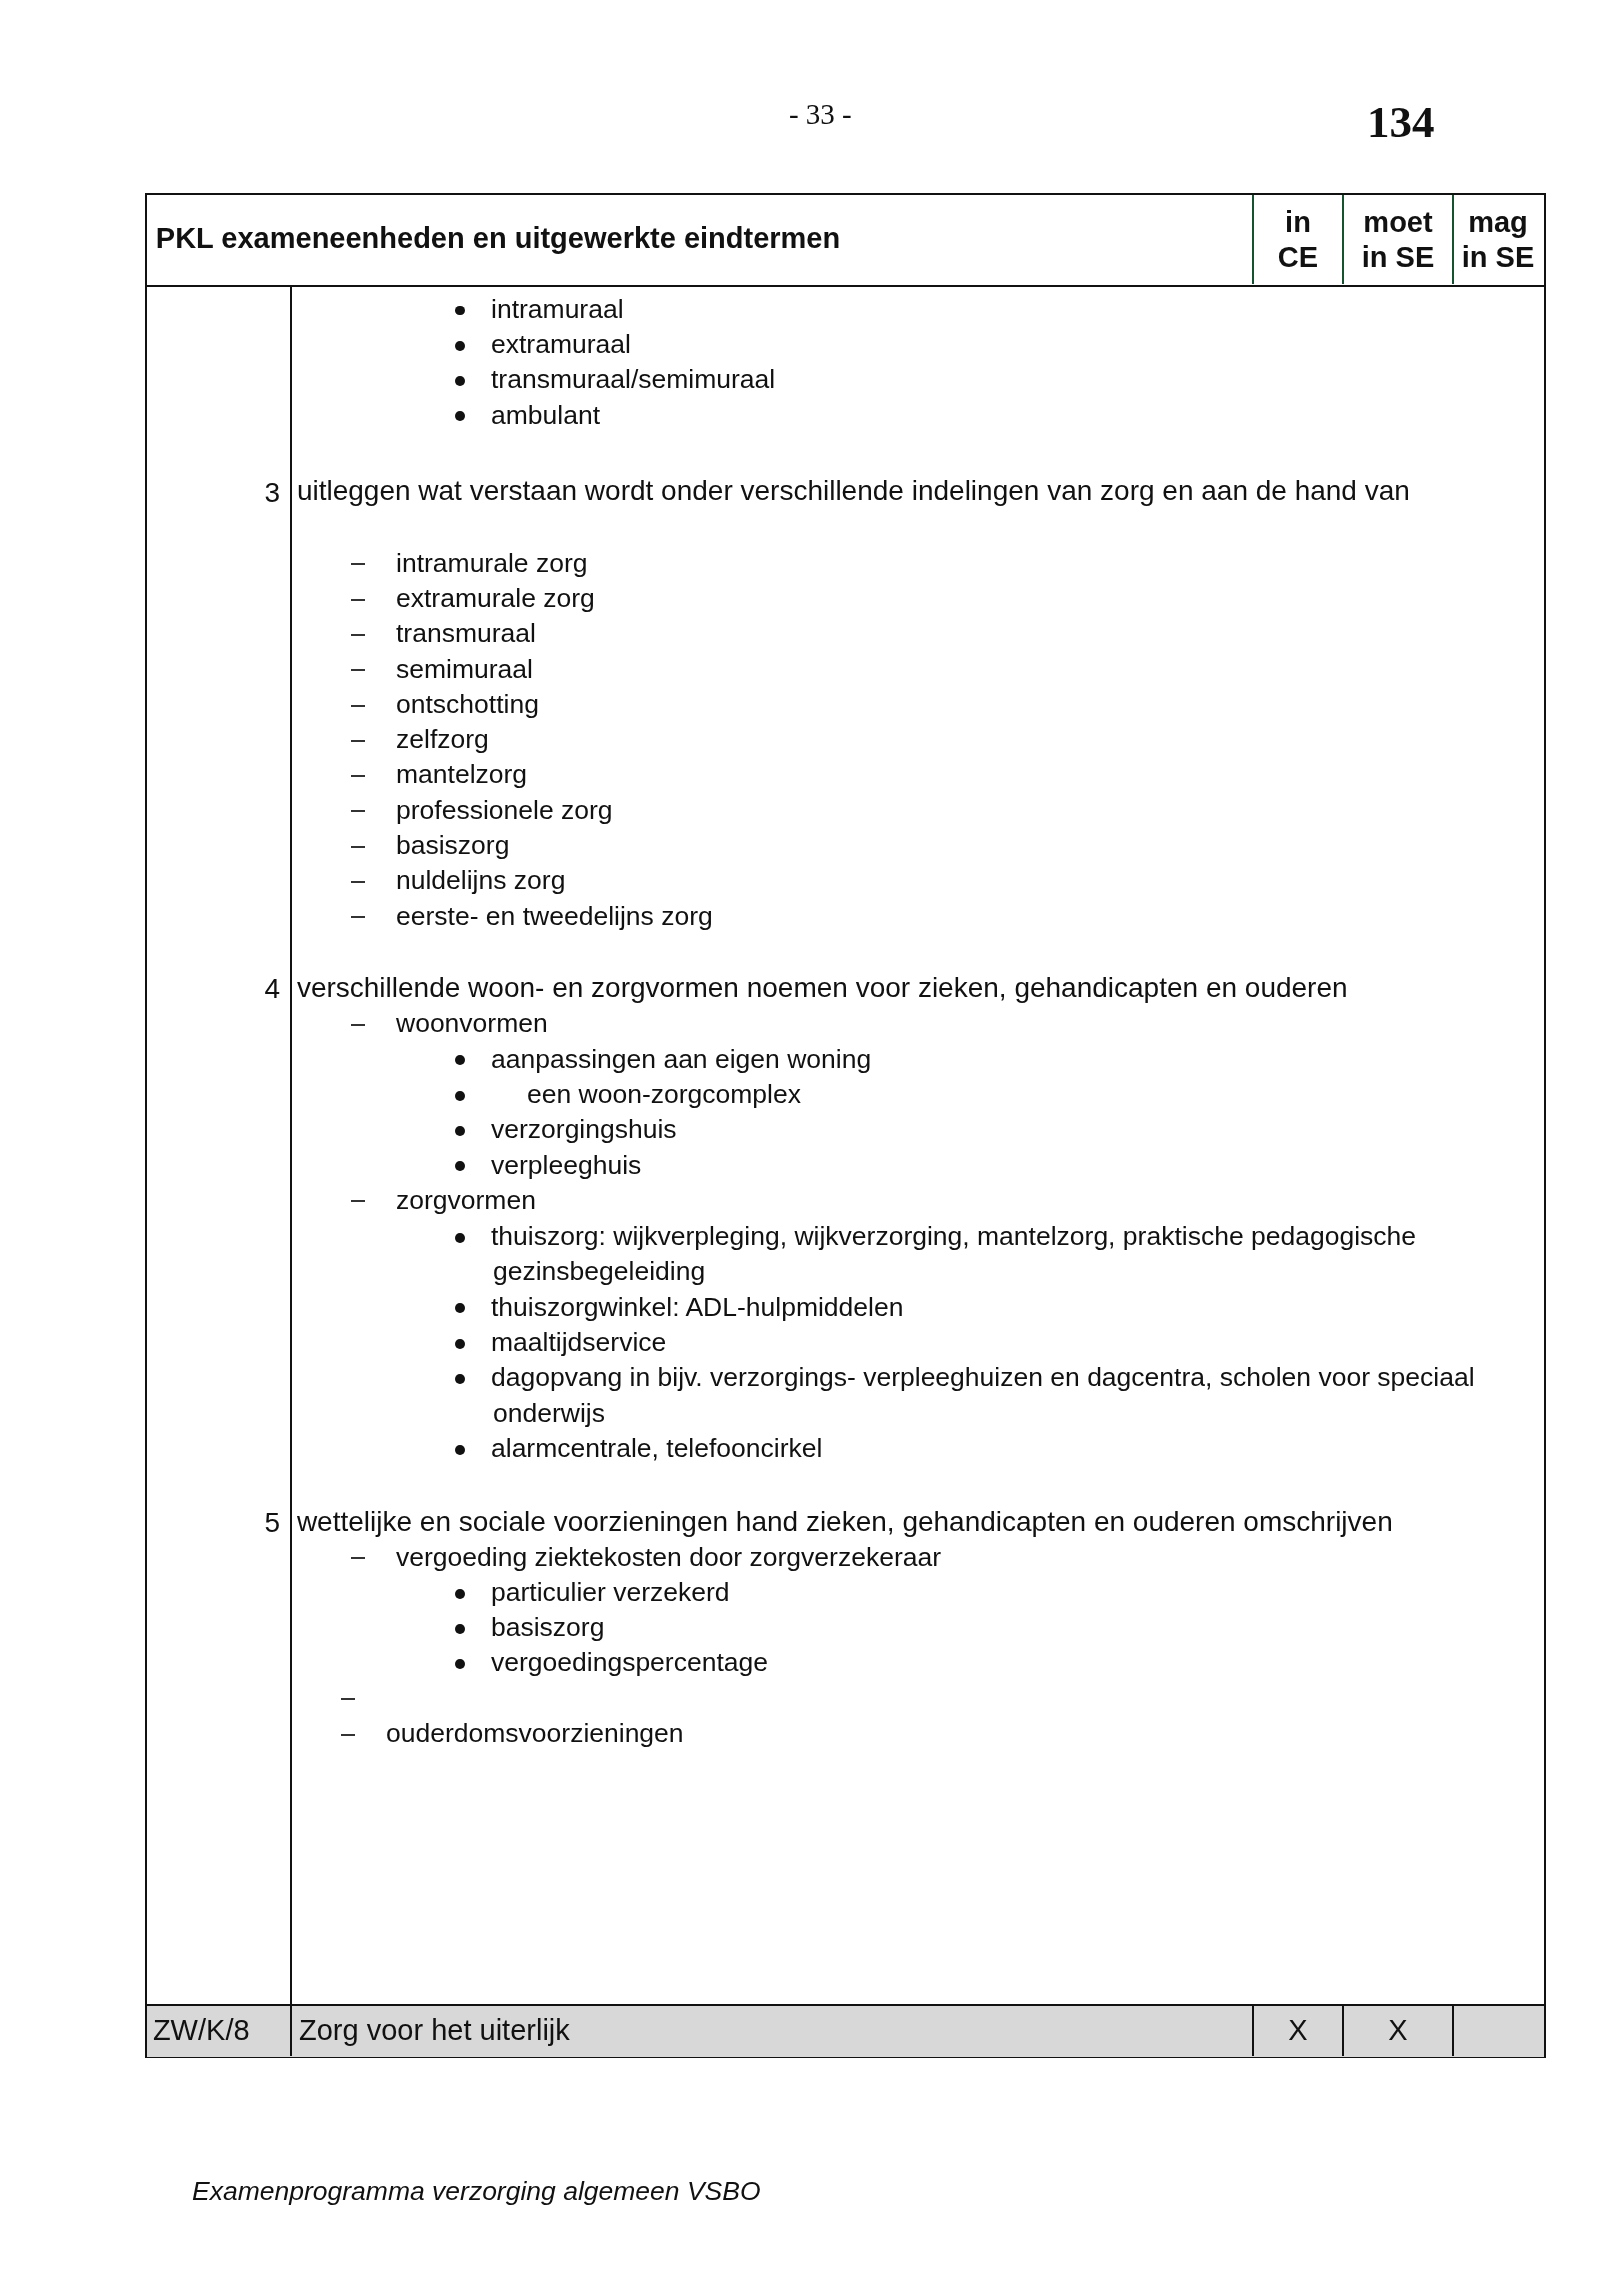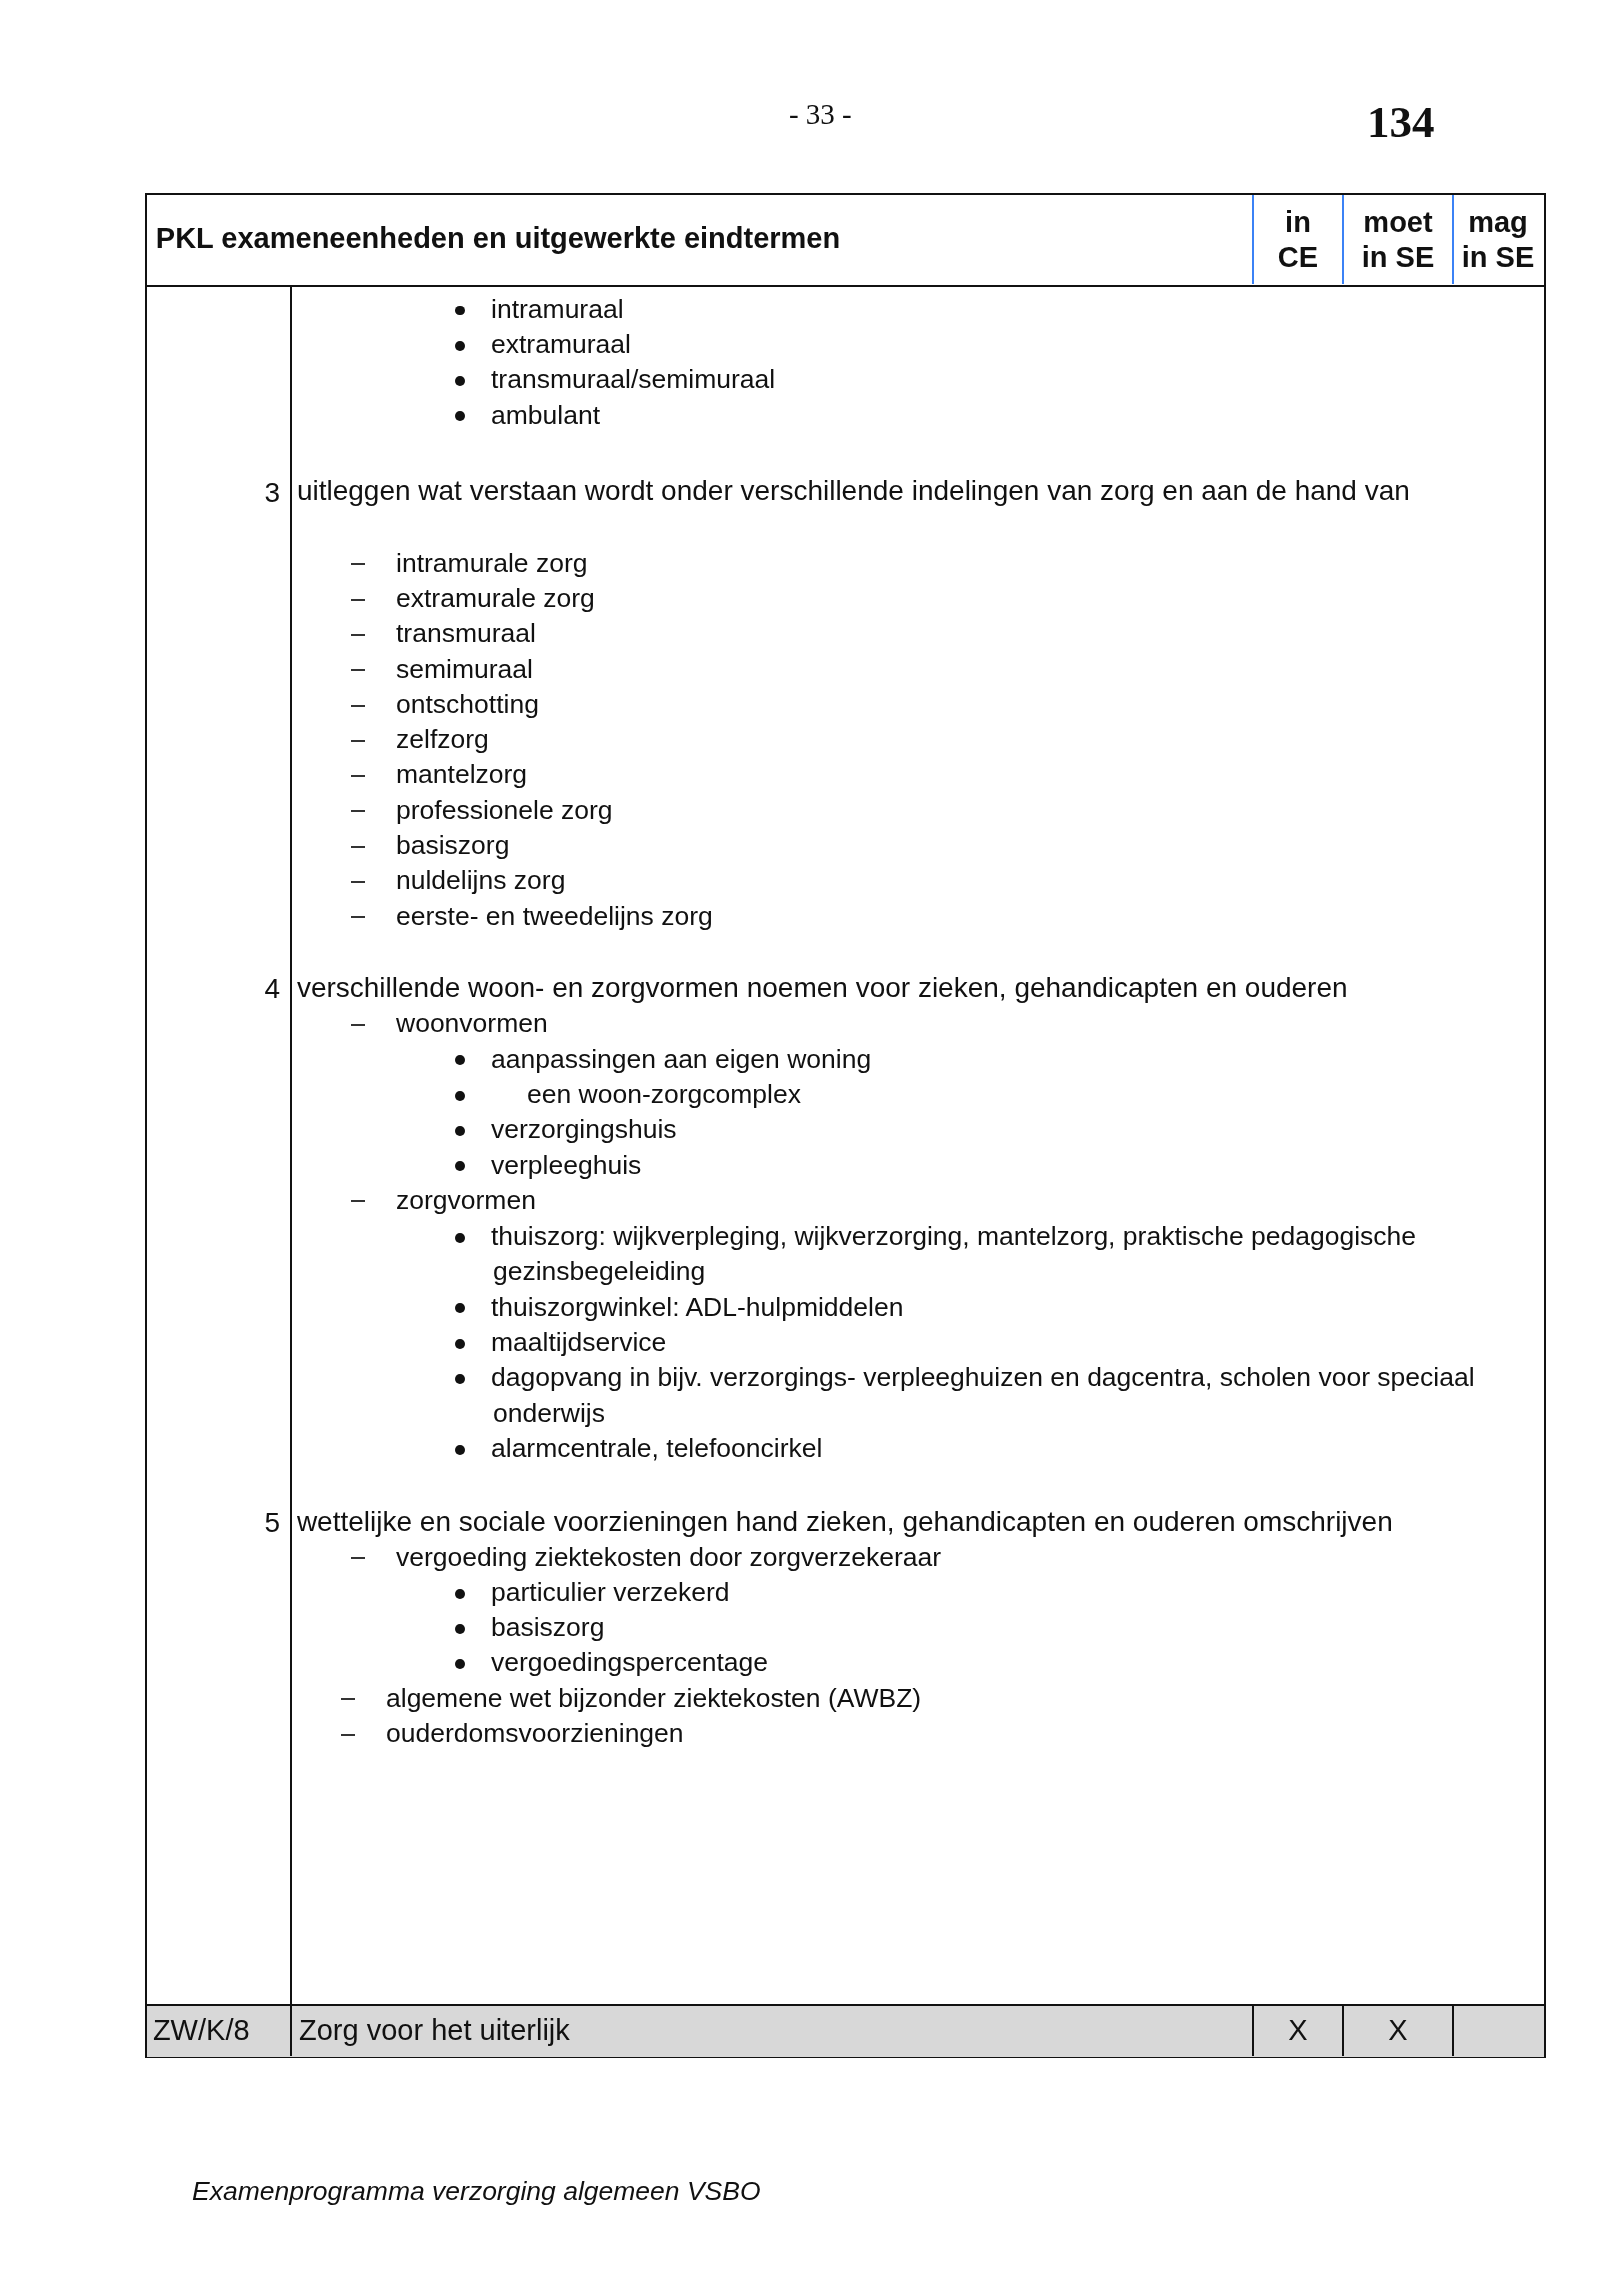--- a/index.html
+++ b/index.html
@@ -6,21 +6,21 @@
   body { width: 1621px; height: 2293px; position: relative; overflow: hidden;
          font-family: "Liberation Sans", sans-serif; color: #111; }
   .page-num { position: absolute; left: 0; width: 1621px; top: 98px; text-align: center;
               font-family: "Liberation Serif", serif; font-size: 29px; padding-left: 9.8px; }
   .doc-num { position: absolute; left: 1367px; top: 96px; font-family: "Liberation Serif", serif;
              font-weight: bold; font-size: 45px; }
   .tbl { position: absolute; left: 145px; top: 193px; width: 1401px; height: 1865px;
          border: 2.9px solid #111; box-sizing: border-box; }
   .hdr { position: absolute; left: 0; top: 0; width: 100%; height: 92px; border-bottom: 2.9px solid #111; box-sizing: border-box; }
   .hdr-title { position: absolute; left: 8.8px; top: 27.4px; font-size: 29px; font-weight: bold; }
-  .hdr-col { position: absolute; top: 0; height: 89px; border-left: 2px solid #3b82f6; box-sizing: border-box;
+  .hdr-col { position: absolute; top: 0; height: 89px; border-left: 2px solid #14532d; box-sizing: border-box;
              text-align: center; font-weight: bold; font-size: 29px; line-height: 35px; padding-top: 9.8px; }
   .body-left { position: absolute; left: 0; top: 92px; width: 145px; height: 1717px; border-right: 2.9px solid #111; box-sizing: border-box; }
   .body-main { position: absolute; left: 145px; top: 92px; right: 0; height: 1717px; }
   .ln { position: absolute; font-size: 26.5px; line-height: 35px; white-space: nowrap; }
   .lvl0 { font-size: 28px; }
   .num { position: absolute; font-size: 28px; width: 39px; text-align: right; }
   .bullet { position: absolute; width: 9.8px; height: 9.8px; border-radius: 50%; background: #111; }
   .dash { position: absolute; width: 13.7px; height: 2px; background: #333; }
   .ftr { position: absolute; left: 0; top: 1809px; width: 100%; height: 53px; background: #d8d8d8;
          border-top: 2.9px solid #111; box-sizing: border-box; }
@@ -126,21 +126,20 @@
     <div class="ln lvl0" style="left:4.9px;top:1217px;">wettelijke en sociale voorzieningen hand zieken, gehandicapten en ouderen omschrijven</div>
     <span class="dash" style="left:59px;top:1270px;"></span>
     <div class="ln" style="left:104px;top:1253px;">vergoeding ziektekosten door zorgverzekeraar</div>
     <span class="bullet" style="left:163px;top:1302px;"></span>
     <div class="ln" style="left:199px;top:1288px;">particulier verzekerd</div>
     <span class="bullet" style="left:163px;top:1337px;"></span>
     <div class="ln" style="left:199px;top:1323px;">basiszorg</div>
     <span class="bullet" style="left:163px;top:1372px;"></span>
     <div class="ln" style="left:199px;top:1358px;">vergoedingspercentage</div>
     <span class="dash" style="left:49px;top:1411px;"></span>
-    <div class="ln" style="left:94px;top:1394px;">algemene wet bijzonder ziektekosten (AWBZ)</div>
     <span class="dash" style="left:49px;top:1447px;"></span>
     <div class="ln" style="left:94px;top:1429px;">ouderdomsvoorzieningen</div>
   </div>
 
   <div class="ftr">
     <div class="ftr-code">ZW/K/8</div>
     <div class="ftr-title">Zorg voor het uiterlijk</div>
     <div class="ftr-cell" style="left:1105px;width:90px;">X</div>
     <div class="ftr-cell" style="left:1195px;width:110px;">X</div>
     <div class="ftr-cell" style="left:1305px;width:90px;"></div>

